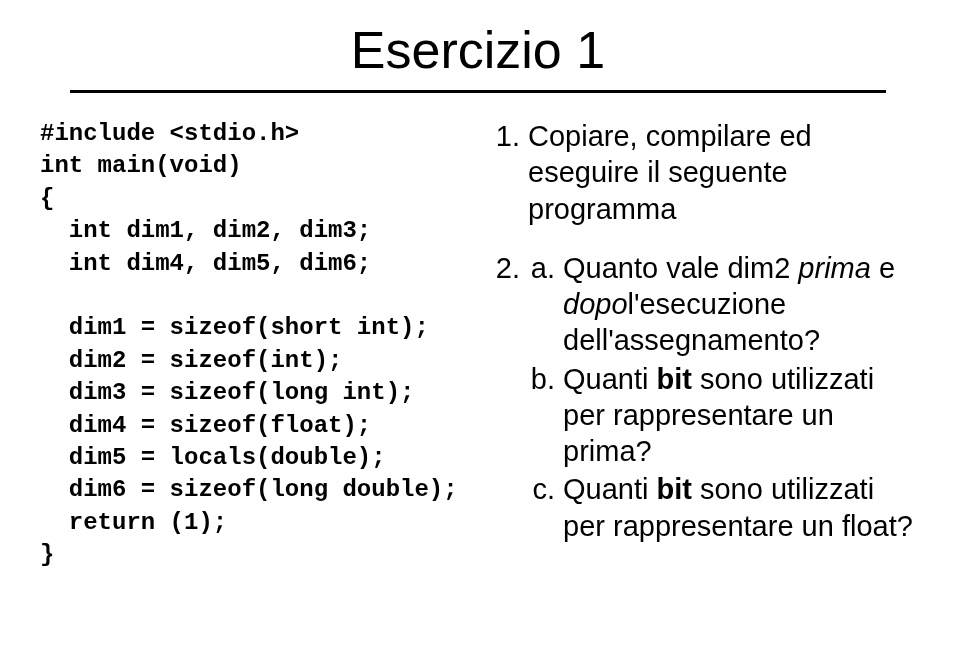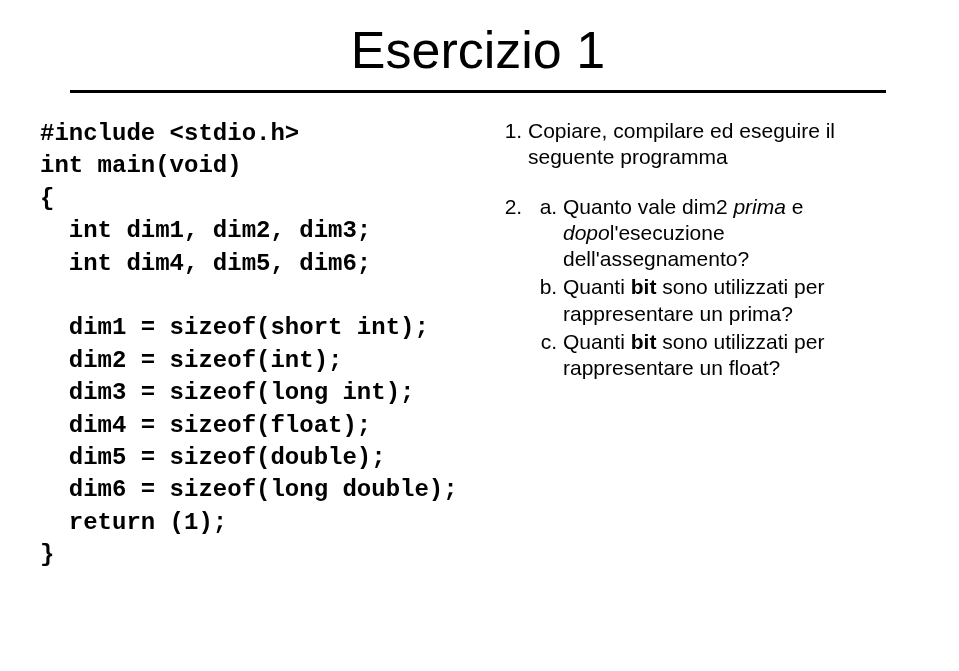--- a/index.html
+++ b/index.html
@@ -33,21 +33,21 @@
       flex: 0 0 50%;
       font-family: "Courier New", Courier, monospace;
       font-size: 24px;
       font-weight: bold;
       line-height: 1.35;
       color: #000;
       white-space: pre;
     }
     .instructions {
       flex: 1;
-      font-size: 21px;
+      font-size: 29px;
       line-height: 1.25;
       color: #000;
     }
     .instructions ol.main {
       list-style-type: decimal;
       padding-left: 30px;
       margin: 0;
     }
     .instructions ol.main > li {
       margin-bottom: 8px;
@@ -79,21 +79,21 @@
     <div class="code-block"><span>#include &lt;stdio.h&gt;</span>
 <span>int main(void)</span>
 <span>{</span>
 <span>  int dim1, dim2, dim3;</span>
 <span>  int dim4, dim5, dim6;</span>
 <span></span>
 <span>  dim1 = sizeof(short int);</span>
 <span>  dim2 = sizeof(int);</span>
 <span>  dim3 = sizeof(long int);</span>
 <span>  dim4 = sizeof(float);</span>
-<span>  dim5 = sizeof(double);</span>
+<span>  dim5 = locals(double);</span>
 <span>  dim6 = sizeof(long double);</span>
 <span>  return (1);</span>
 <span>}</span></div>
 
     <div class="instructions">
       <ol class="main">
         <li><span>Copiare, compilare ed eseguire il seguente programma</span></li>
         <li>
           <ol class="sub">
             <li><span>Quanto vale dim2 </span><span class="italic">prima</span><span> e </span><span class="italic">dopo</span><span>l'esecuzione dell'assegnamento?</span></li>

